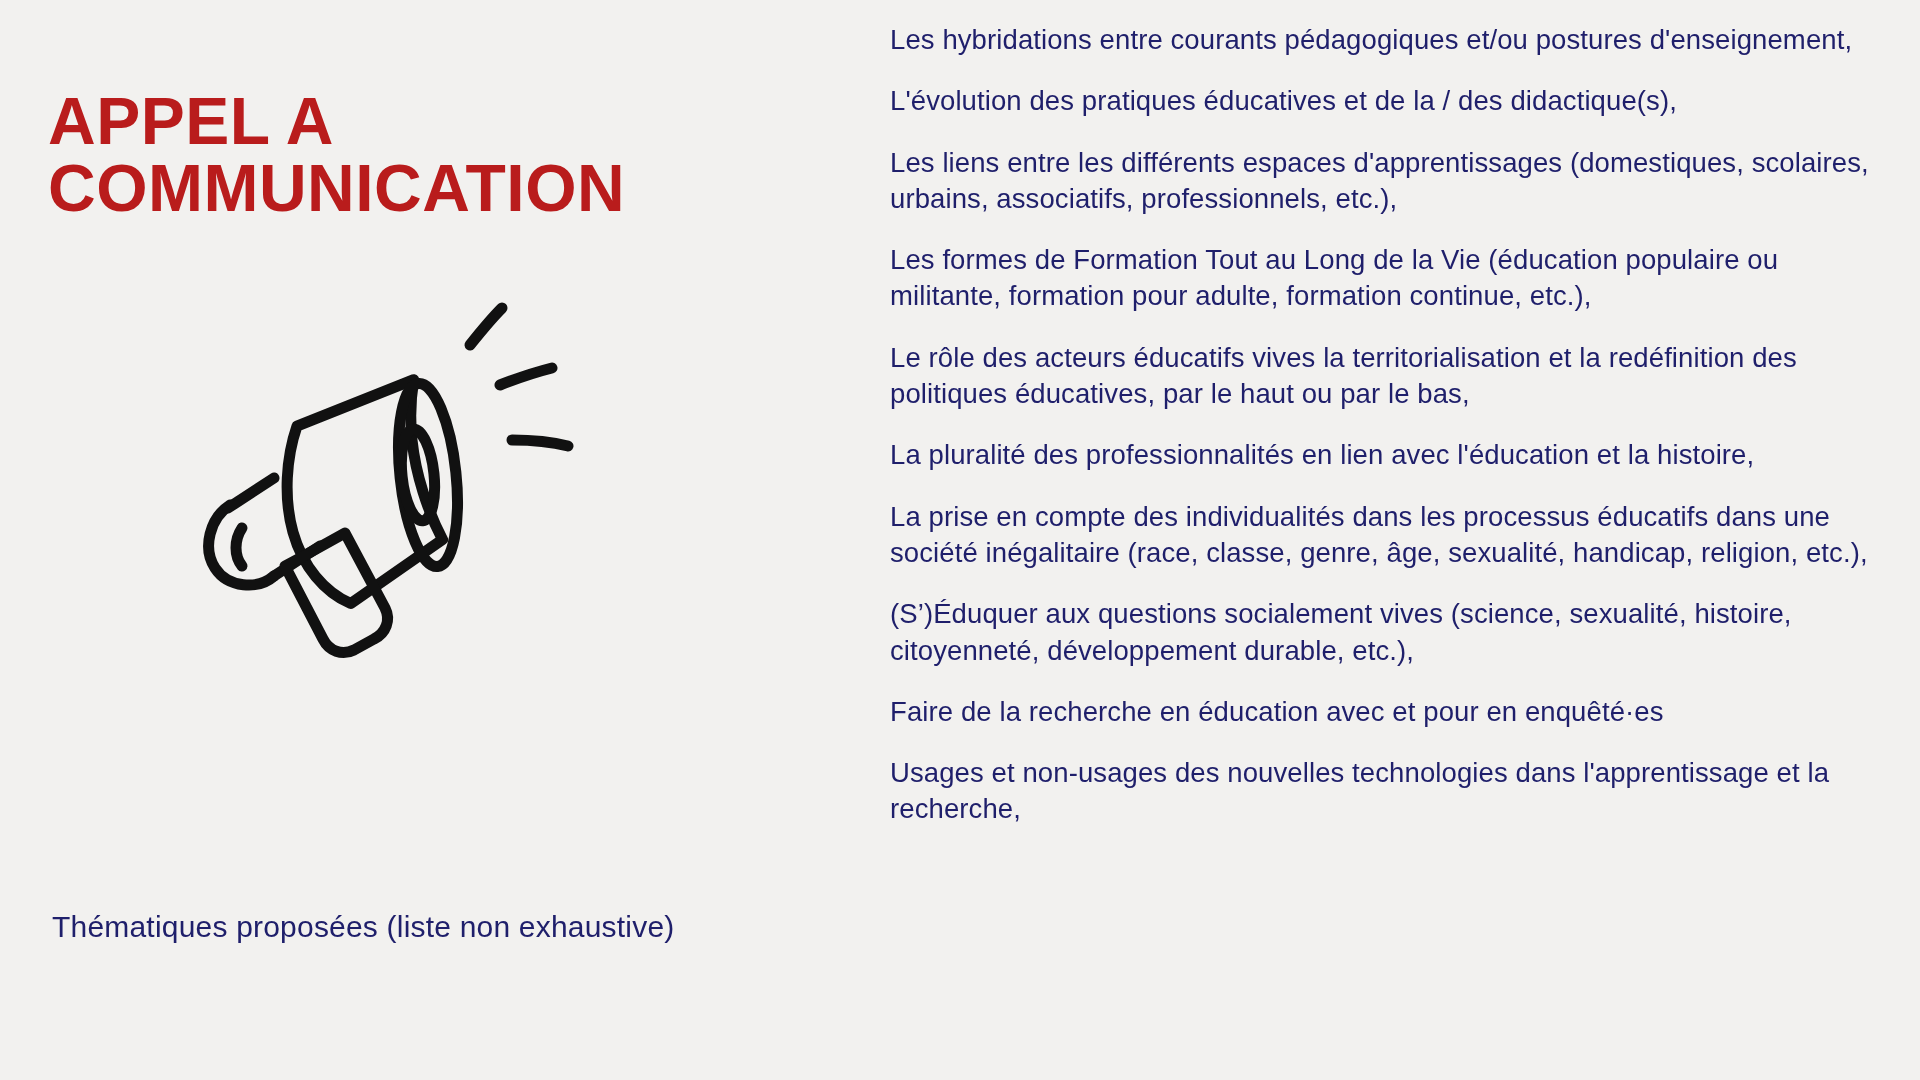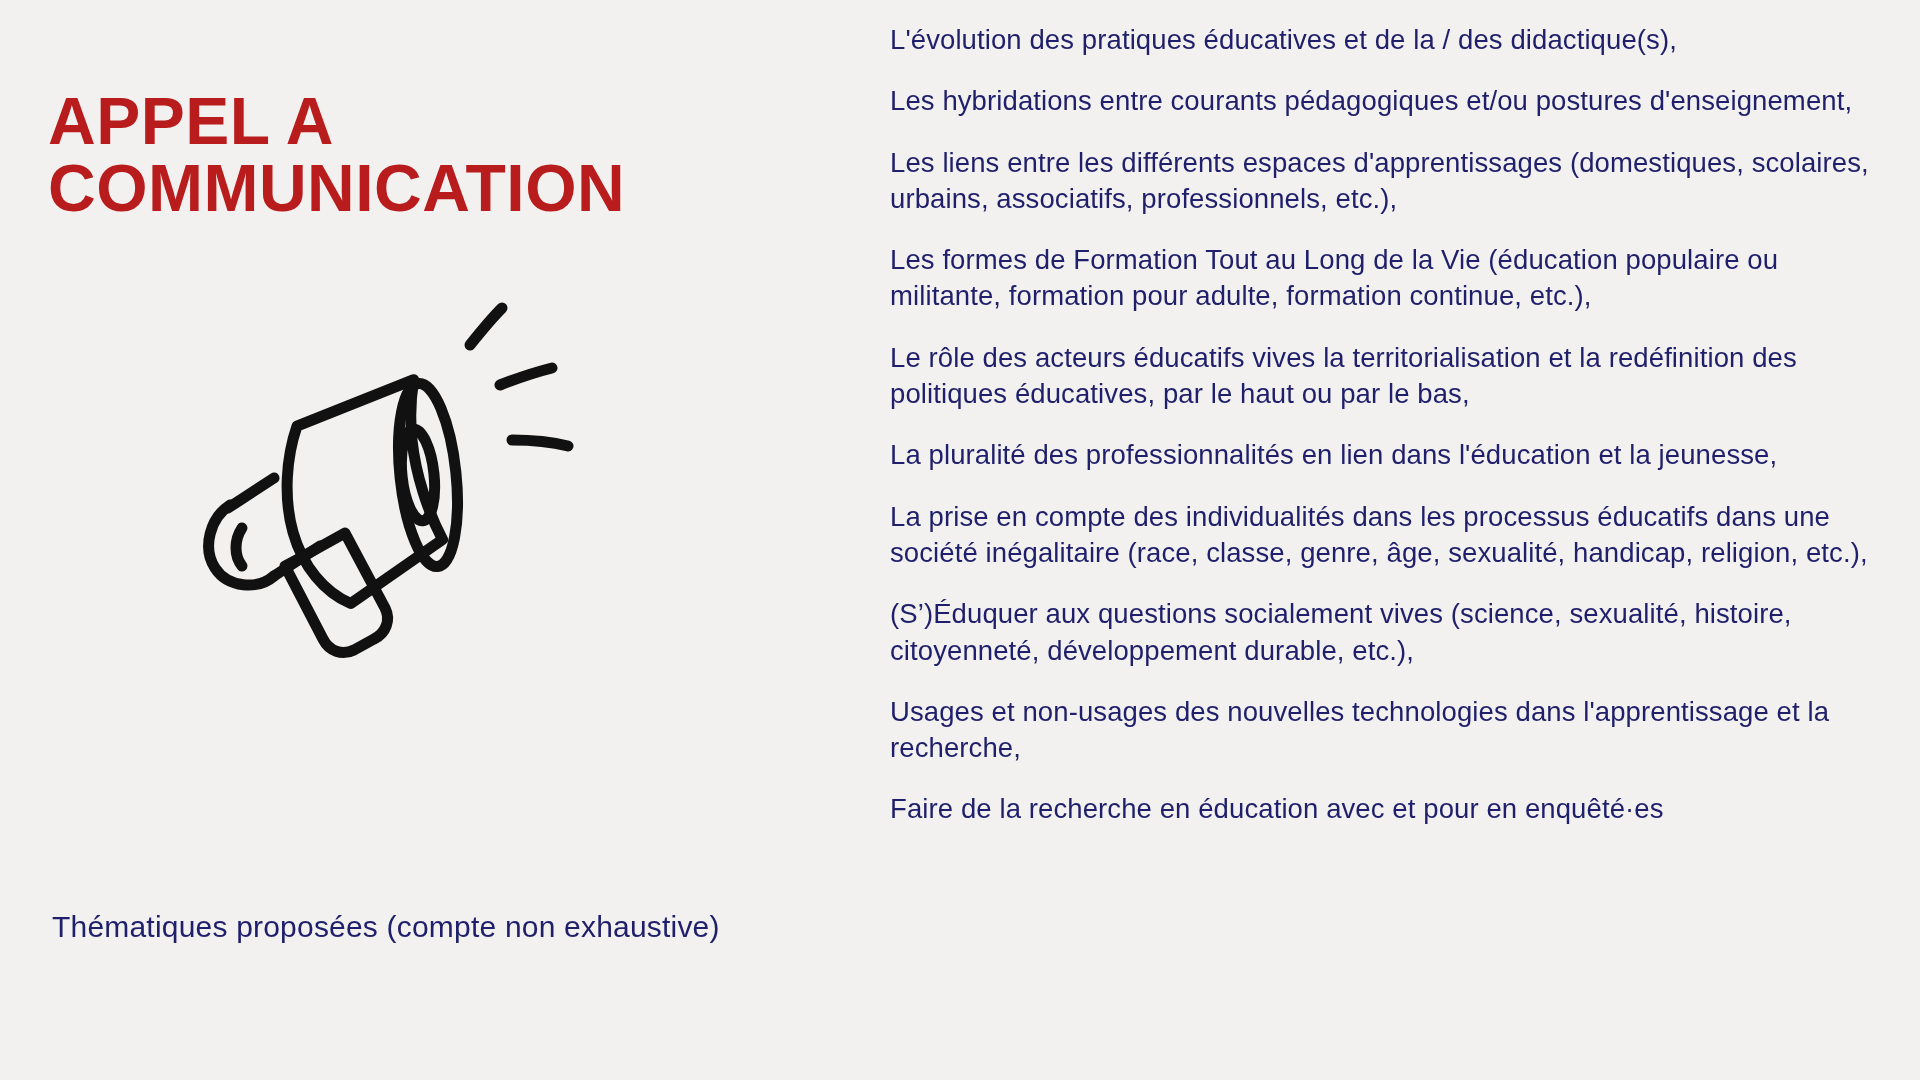--- a/index.html
+++ b/index.html
@@ -106,31 +106,31 @@
         <path d="M72 238 C 64 250, 64 266, 72 276"></path>
 
         <path d="M130 268 L 175 243 L 215 318 C 221 330, 216 343, 204 349 L 184 360 C 172 366, 159 361, 153 349 L 115 276 Z"></path>
 
         <path d="M300 55 C 312 40, 322 28, 332 18"></path>
         <path d="M330 95 C 348 88, 366 82, 382 78"></path>
         <path d="M342 150 C 360 150, 382 152, 398 156"></path>
       </svg>
     </div>
 
-    <div class="left-caption">Thématiques proposées (compte non exhaustive)</div>
+    <div class="left-caption">Thématiques proposées (liste non exhaustive)</div>
   </div>
 
   <div class="right-col">
     <ul class="topic-list">
+      <li class="topic-item">Les hybridations entre courants pédagogiques et/ou postures d'enseignement,</li>
       <li class="topic-item">L'évolution des pratiques éducatives et de la / des didactique(s),</li>
-      <li class="topic-item">Les hybridations entre courants pédagogiques et/ou postures d'enseignement,</li>
       <li class="topic-item">Les liens entre les différents espaces d'apprentissages (domestiques, scolaires, urbains, associatifs, professionnels, etc.),</li>
       <li class="topic-item">Les formes de Formation Tout au Long de la Vie (éducation populaire ou militante, formation pour adulte, formation continue, etc.),</li>
       <li class="topic-item">Le rôle des acteurs éducatifs vives la territorialisation et la redéfinition des politiques éducatives, par le haut ou par le bas,</li>
-      <li class="topic-item">La pluralité des professionnalités en lien dans l'éducation et la jeunesse,</li>
+      <li class="topic-item">La pluralité des professionnalités en lien avec l'éducation et la histoire,</li>
       <li class="topic-item">La prise en compte des individualités dans les processus éducatifs dans une société inégalitaire (race, classe, genre, âge, sexualité, handicap, religion, etc.),</li>
       <li class="topic-item">(S’)Éduquer aux questions socialement vives (science, sexualité, histoire, citoyenneté, développement durable, etc.),</li>
+      <li class="topic-item">Faire de la recherche en éducation avec et pour en enquêté·es</li>
       <li class="topic-item">Usages et non-usages des nouvelles technologies dans l'apprentissage et la recherche,</li>
-      <li class="topic-item">Faire de la recherche en éducation avec et pour en enquêté·es</li>
     </ul>
   </div>
 
 </div>
 
 </body></html>

